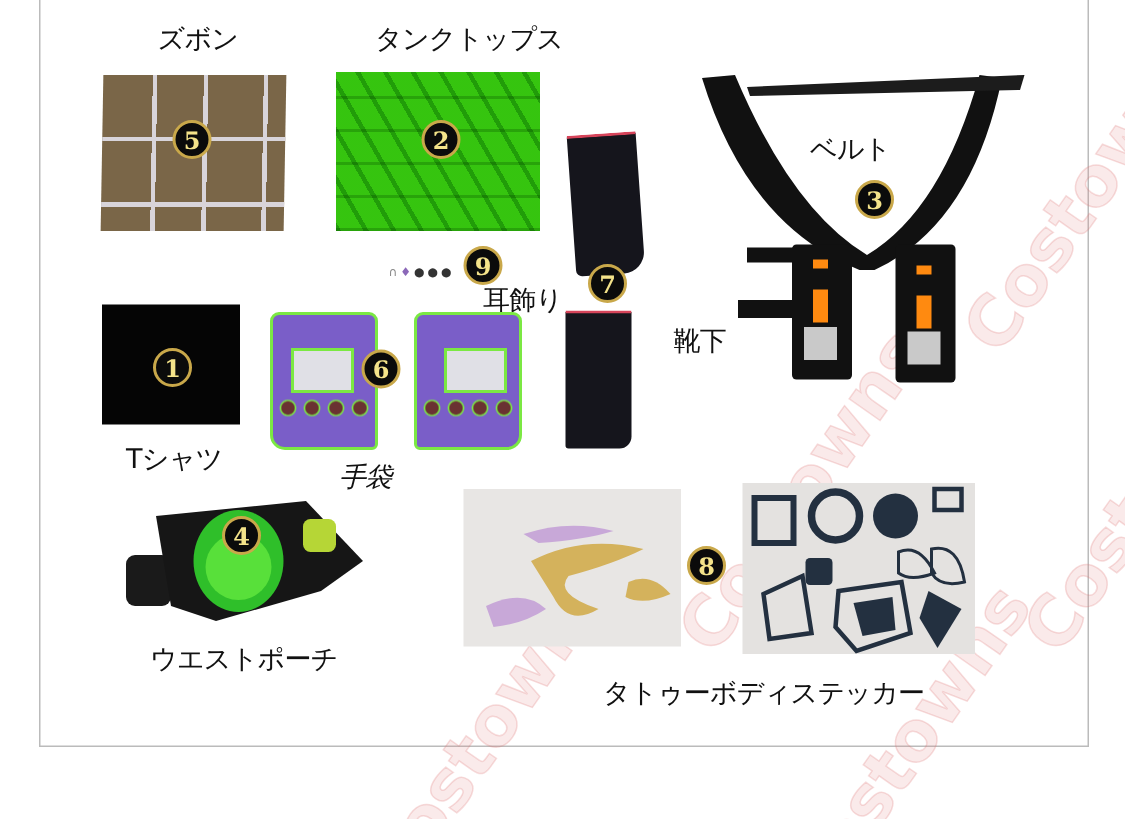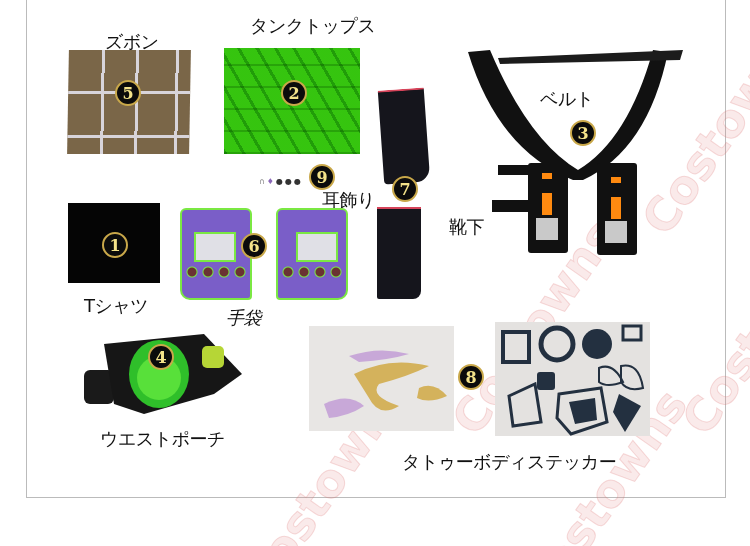--- a/index.html
+++ b/index.html
@@ -13,21 +13,21 @@
 <body>
 
 <div style="position:absolute;left:26px;top:-2px;width:700px;height:500px;border:1px solid #bbb;border-top:none;box-sizing:border-box;"></div>
 
 <div class="wm" style="left:600px;top:100px;">Costowns</div>
 <div class="wm" style="left:640px;top:300px;">Costowns</div>
 <div class="wm" style="left:410px;top:300px;">Costowns</div>
 <div class="wm" style="left:200px;top:460px;">Costowns</div>
 <div class="wm" style="left:480px;top:470px;">Costowns</div>
 
-<div class="label" style="left:105px;top:30px;">ズボン</div>
+<div class="label" style="left:105px;top:14px;">ズボン</div>
 <div class="item" style="left:68px;top:50px;width:122px;height:104px;background:#7a6648;transform:skewX(-1deg);
   background-image:
    linear-gradient(90deg,transparent 33px,#d8d4da 33px,#d8d4da 36px,transparent 36px,transparent 67px,#d8d4da 67px,#d8d4da 70px,transparent 70px,transparent 107px,#d8d4da 107px,#d8d4da 110px,transparent 110px),
    linear-gradient(0deg,transparent 16px,#d8d4da 16px,#d8d4da 19px,transparent 19px,transparent 60px,#d8d4da 60px,#d8d4da 63px,transparent 63px);"></div>
 <div class="badge" style="left:115px;top:80px;">5</div>
 
 <div class="label" style="left:250px;top:14px;">タンクトップス</div>
 <div class="item" style="left:224px;top:48px;width:136px;height:106px;background:#6fd83a;
   background-image:repeating-linear-gradient(0deg,#5cc12c 0px,#5cc12c 2px,#7be843 2px,#7be843 22px),
   repeating-linear-gradient(60deg,rgba(40,140,20,0.45) 0 3px,transparent 3px 16px);background-blend-mode:multiply;"></div>

